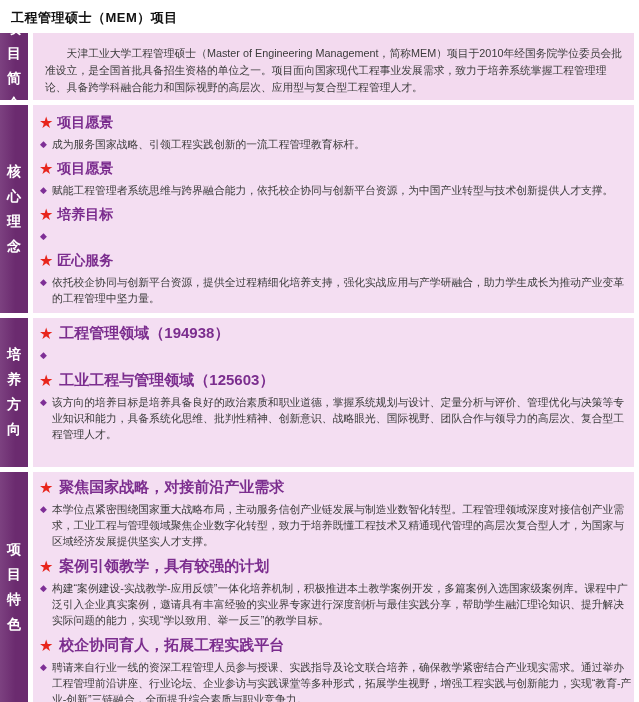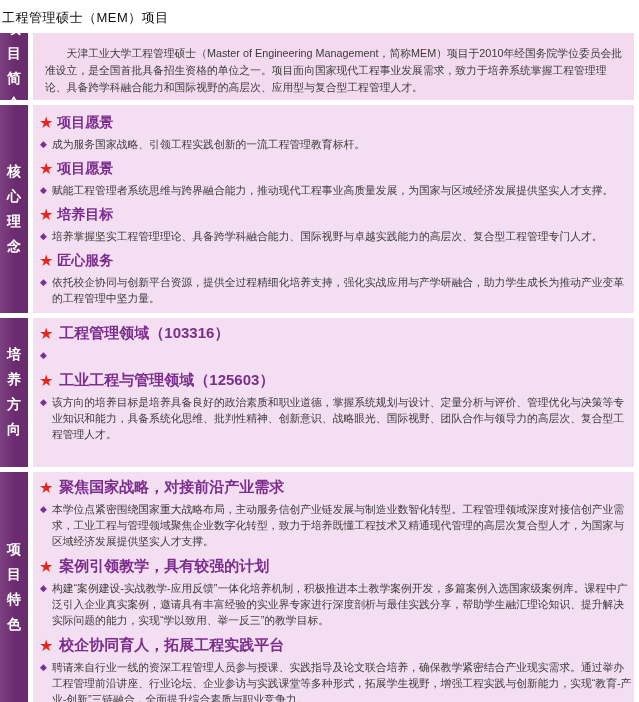--- a/index.html
+++ b/index.html
@@ -3,22 +3,22 @@
 <meta charset="utf-8">
 <style>
   html,body{margin:0;padding:0;}
   body{
     width:639px;height:702px;background:#ffffff;
     font-family:"Liberation Sans","DejaVu Sans",sans-serif;
     overflow:hidden;
   }
   .page-title{
     box-sizing:border-box;height:33px;
-    padding:9px 0 0 2px;
-    font-size:13px;font-weight:normal;color:var(--title-text,#111);
+    padding:9px 0 0 11px;
+    font-size:13px;font-weight:bold;color:var(--title-text,#111);
     letter-spacing:0.5px;
   }
   .row{display:flex;margin:0 0 5px 0;}
   .side{
     flex:none;width:28px;
     background:linear-gradient(90deg,#7c4180 0%,var(--sidebar,#6b2b6f) 55%,var(--sidebar,#6b2b6f) 100%);
     color:#fff;font-weight:bold;font-size:14px;
     display:flex;flex-direction:column;align-items:center;justify-content:center;gap:7px;
   }
   .content{
@@ -79,29 +79,28 @@
     <div class="bullet">
       <span class="diamond">◆</span>
       <span class="bullet-text">成为服务国家战略、引领工程实践创新的一流工程管理教育标杆。</span>
     </div>
     <div class="item-heading">
       <span class="star">★</span>
       <span>项目愿景</span>
     </div>
     <div class="bullet">
       <span class="diamond">◆</span>
-      <span class="bullet-text">赋能工程管理者系统思维与跨界融合能力，推动现代工程事业高质量发展，为国家与区域经济发展提供坚实人才支撑。</span>
+      <span class="bullet-text">赋能工程管理者系统思维与跨界融合能力，依托校企协同与创新平台资源，为中国产业转型与技术创新提供人才支撑。</span>
     </div>
     <div class="item-heading">
       <span class="star">★</span>
       <span>培养目标</span>
     </div>
     <div class="bullet">
       <span class="diamond">◆</span>
-      <span class="bullet-text">培养掌握坚实工程管理理论、具备跨学科融合能力、国际视野与卓越实践能力的高层次、复合型工程管理专门人才。</span>
     </div>
     <div class="item-heading">
       <span class="star">★</span>
       <span>匠心服务</span>
     </div>
     <div class="bullet">
       <span class="diamond">◆</span>
       <span class="bullet-text">依托校企协同与创新平台资源，提供全过程精细化培养支持，强化实战应用与产学研融合，助力学生成长为推动产业变革的工程管理中坚力量。</span>
     </div>
   </div>
@@ -110,21 +109,21 @@
 <section class="row h3">
   <div class="side">
     <span>培</span>
     <span>养</span>
     <span>方</span>
     <span>向</span>
   </div>
   <div class="content">
     <div class="item-heading lg">
       <span class="star">★</span>
-      <span>工程管理领域（103316）</span>
+      <span>工程管理领域（194938）</span>
     </div>
     <div class="bullet">
       <span class="diamond">◆</span>
     </div>
     <div class="item-heading lg">
       <span class="star">★</span>
       <span>工业工程与管理领域（125603）</span>
     </div>
     <div class="bullet">
       <span class="diamond">◆</span>

